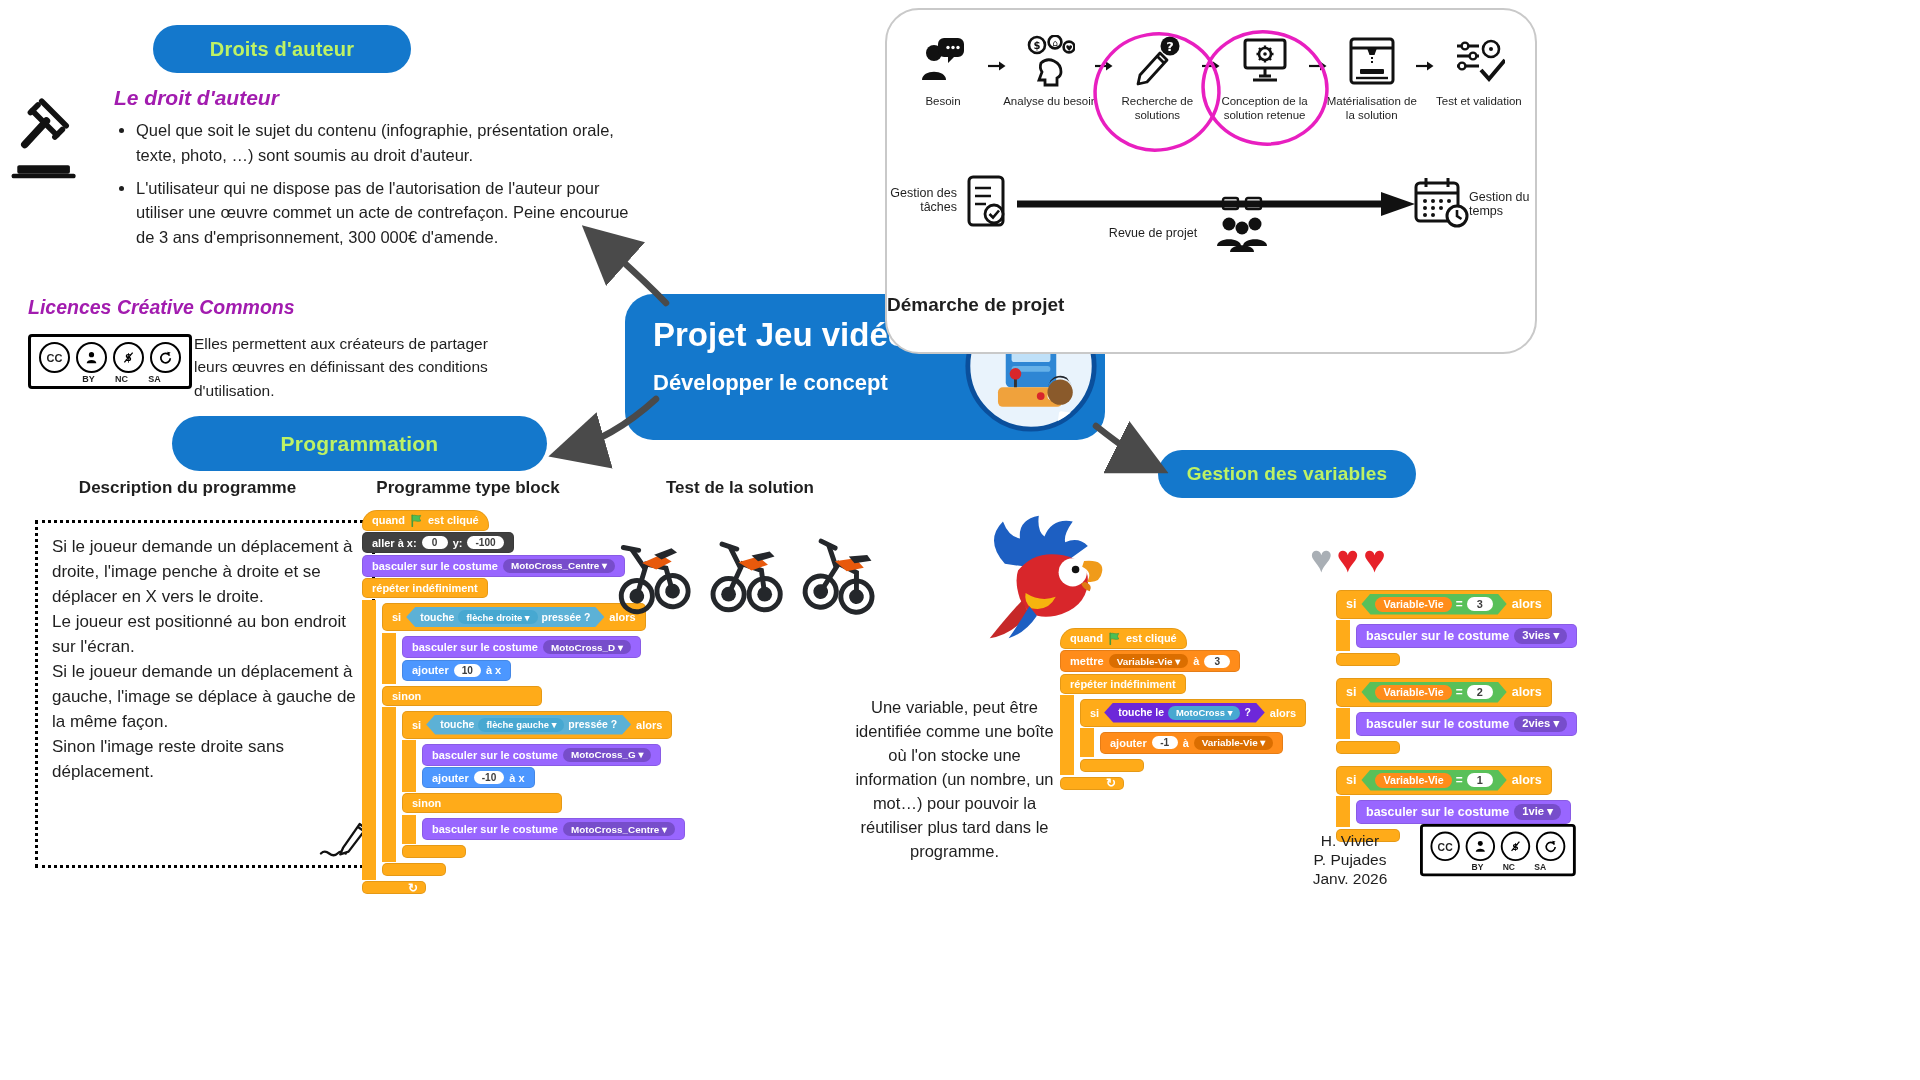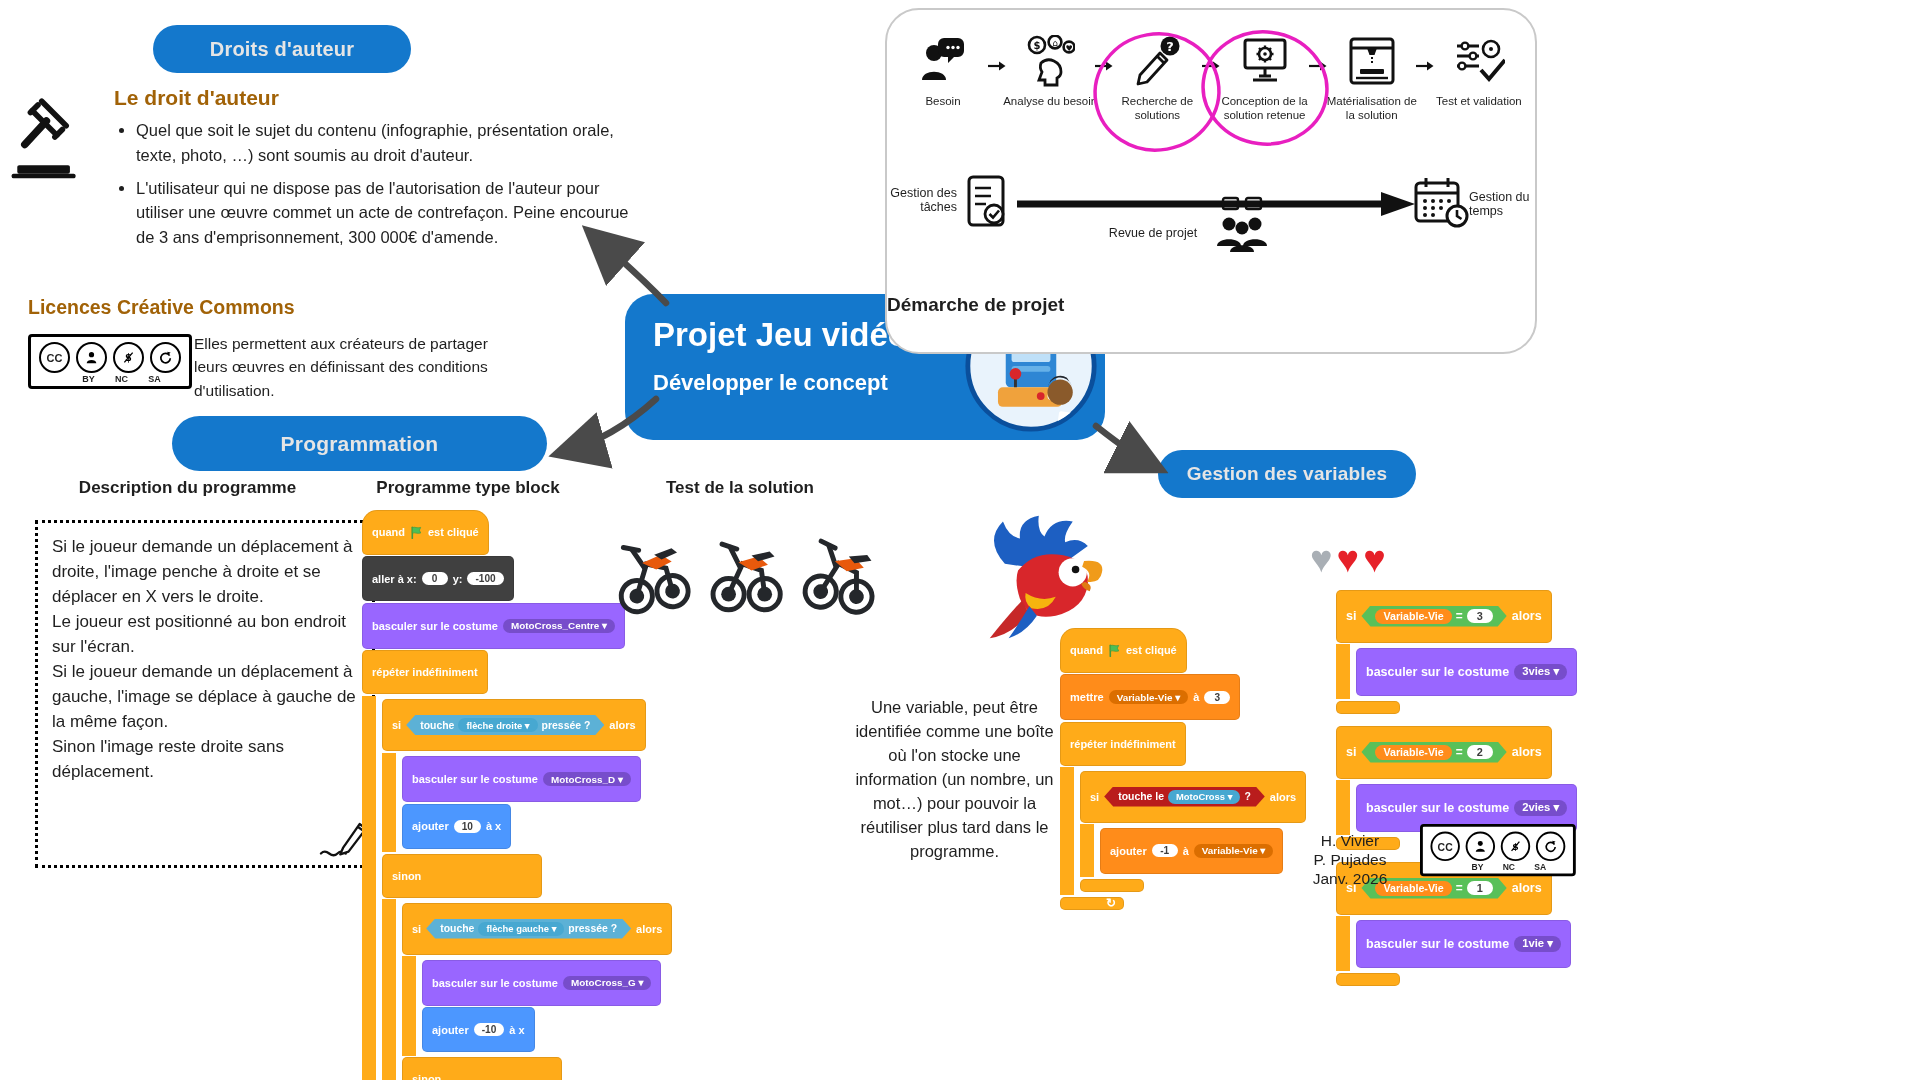--- a/index.html
+++ b/index.html
@@ -1,26 +1,26 @@
 <!DOCTYPE html>
 <html><head>
 <meta charset="utf-8">
 <style>
   html,body{margin:0;padding:0;background:#fff;width:1920px;height:1080px;
     font-family:"Liberation Sans",sans-serif;color:#1f1f1f;overflow:hidden;}
   #canvas{position:absolute;inset:0;width:1920px;height:1080px;background:#fff;}
 
-  .pill{position:absolute;background:#1478cc;color:#e5e5e5;font-weight:bold;
+  .pill{position:absolute;background:#1478cc;color:#bef264;font-weight:bold;
     display:flex;align-items:center;justify-content:center;border-radius:28px;
     letter-spacing:.2px;}
   #pill-droits{left:153px;top:25px;width:258px;height:48px;font-size:20px;}
   #pill-prog{left:172px;top:416px;width:375px;height:55px;font-size:21px;}
   #pill-vars{left:1158px;top:450px;width:258px;height:48px;font-size:19px;}
 
-  .red-h{position:absolute;color:#a16207;font-weight:bold;}
+  .red-h{position:absolute;color:#a21caf;font-weight:bold;font-style:italic;}
   #h-droit{left:114px;top:86px;font-size:21px;}
   #h-licences{left:28px;top:296px;font-size:19.5px;}
 
   #gavel{position:absolute;left:6px;top:90px;}
   #bullets{position:absolute;left:116px;top:118px;width:500px;margin:0;padding:0 0 0 20px;
     font-size:16.5px;line-height:1.5;}
   #bullets li{margin-bottom:8px;}
   #cc-text{position:absolute;left:194px;top:332px;width:315px;font-size:15.5px;line-height:1.5;}
 
   .cc-badge{position:absolute;border:3.5px solid #000;border-radius:4px;background:#fff;
@@ -85,21 +85,21 @@
   #credits{position:absolute;left:1284px;top:832px;width:132px;text-align:center;
     font-size:15.5px;line-height:1.22;}
 
   
   .scratch{position:absolute;color:#fff;font-weight:bold;}
   #scratch-main{left:362px;top:508px;}
   #scratch-vars-left{left:1060px;top:626px;}
   #scratch-vars-right{left:1336px;top:588px;}
   .sb-group{margin-bottom:12px;}
   .sb-row{display:flex;width:fit-content;align-items:center;gap:5px;
-    padding:16px 10px;border-radius:5px;font-size:11px;margin:1.5px 0;white-space:nowrap;
+    padding:4px 10px;border-radius:5px;font-size:11px;margin:1.5px 0;white-space:nowrap;
     box-shadow:inset 0 0 0 1px rgba(0,0,0,.1);}
   .scratch-lg .sb-row{font-size:12.5px;}
   .sb-hat{border-radius:15px 15px 5px 5px;}
   .sb-inner{border-left:14px solid #FFAB19;padding:2px 0 2px 6px;min-height:6px;width:fit-content;}
   .sb-foot{height:13px;min-width:48px;padding:0 8px;justify-content:flex-end;font-size:12px;}
   .tk-oval{background:#fff;color:#3d3d3d;border-radius:20px;padding:1px 8px;
     font-size:.92em;min-width:10px;text-align:center;}
   .tk-drop{border-radius:14px;padding:1.5px 8px;font-size:.9em;color:#fff;white-space:nowrap;}
   .tk-pill{border-radius:14px;padding:1.5px 8px;font-size:.9em;color:#fff;}
   .tk-hex{clip-path:polygon(9px 0,calc(100% - 9px) 0,100% 50%,calc(100% - 9px) 100%,9px 100%,0 50%);
@@ -557,21 +557,21 @@
         <span class="tk-drop" style="background: rgb(219, 110, 0);">Variable-Vie ▾</span>
         <span class="tk-label">à</span>
         <span class="tk-oval">3</span>
       </div>
       <div class="sb-row" style="background: rgb(255, 171, 25);">
         <span class="tk-label">répéter indéfiniment</span>
       </div>
       <div class="sb-inner" style="border-left-color: rgb(255, 171, 25);">
         <div class="sb-row" style="background: rgb(255, 171, 25);">
           <span class="tk-label">si</span>
-          <span class="tk-hex" style="background: #b91c1c;">
+          <span class="tk-hex" style="background: #6d28d9;">
             <span class="tk-label">touche le</span>
             <span class="tk-drop" style="background: rgb(71, 168, 209);">MotoCross ▾</span>
             <span class="tk-label">?</span>
           </span>
           <span class="tk-label">alors</span>
         </div>
         <div class="sb-inner" style="border-left-color: rgb(255, 171, 25);">
           <div class="sb-row" style="background: rgb(255, 140, 26);">
             <span class="tk-label">ajouter</span>
             <span class="tk-oval">-1</span>

